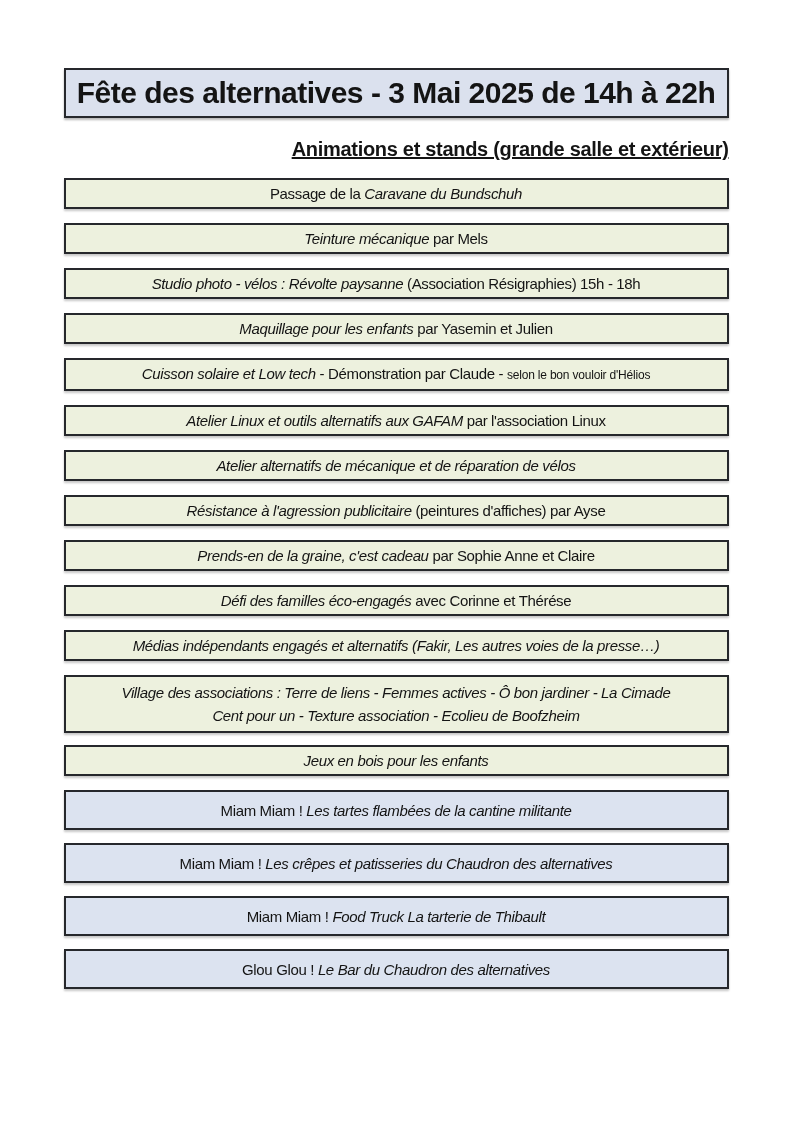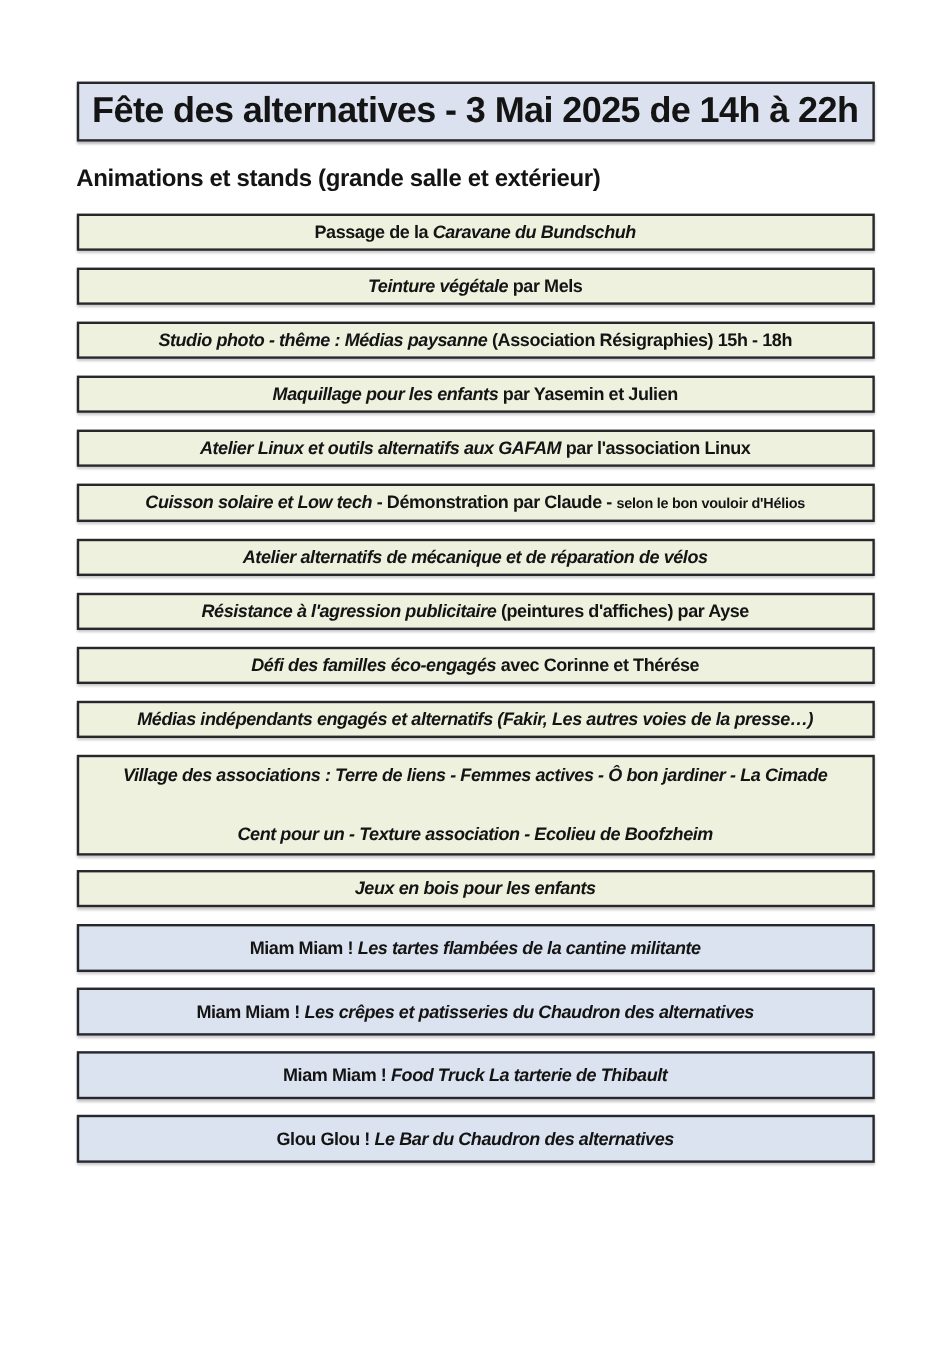--- a/index.html
+++ b/index.html
@@ -31,83 +31,87 @@
     margin-bottom:20px;
   }
   .title-box h1{
     margin:0;
     font-size:30px;
     font-weight:700;
     letter-spacing:-0.5px;
     white-space:nowrap;
   }
   .subtitle{
-    text-align:left;
+    text-align:right;
     font-size:20px;
     font-weight:700;
     letter-spacing:-0.3px;
     margin:0 0 17px 0;
+    text-decoration:underline;
   }
   .rows{display:block;}
   .row{
     min-height:31px;
     border:2px solid var(--border);
     box-shadow:0 2px 2px rgba(0,0,0,0.22);
     display:flex;flex-direction:column;
     align-items:center;justify-content:center;
     margin-bottom:14px;
     padding:2px 6px;
     text-align:center;
   }
   .row-green{background:var(--activity-bg);}
   .row-blue{background:var(--food-bg);min-height:40px;margin-bottom:13px;}
   .row.compact{min-height:27px;}
-  .row.tall{padding:4px 6px;margin-bottom:12px;gap:26px;}
+  .row.tall{padding:4px 6px;margin-bottom:12px;}
   .line{
     font-size:15px;
-    font-weight:700;
+    font-weight:400;
     letter-spacing:-0.35px;
     line-height:23px;
     white-space:nowrap;
   }
   .line .it{font-style:italic;}
   .line .sm{font-size:12px;letter-spacing:-0.2px;}
 </style>
 </head>
 <body>
 
 <div class="page">
   <div class="title-box">
     <h1>Fête des alternatives - 3 Mai 2025 de 14h à 22h</h1>
   </div>
   <div class="subtitle">Animations et stands (grande salle et extérieur)</div>
   <div class="rows">
       <div class="row row-green">
         <div class="line"><span>Passage de la </span><span class="it">Caravane du Bundschuh</span></div>
       </div>
       <div class="row row-green">
-        <div class="line"><span class="it">Teinture végétale</span><span> par Mels</span></div>
+        <div class="line"><span class="it">Teinture mécanique</span><span> par Mels</span></div>
       </div>
       <div class="row row-green">
-        <div class="line"><span class="it">Studio photo - thême : Médias paysanne</span><span> (Association Résigraphies) 15h - 18h</span></div>
+        <div class="line"><span class="it">Studio photo - vélos : Révolte paysanne</span><span> (Association Résigraphies) 15h - 18h</span></div>
       </div>
       <div class="row row-green">
         <div class="line"><span class="it">Maquillage pour les enfants</span><span> par Yasemin et Julien</span></div>
       </div>
       <div class="row row-green">
-        <div class="line"><span class="it">Atelier Linux et outils alternatifs aux GAFAM</span><span> par l'association Linux</span></div>
+        <div class="line"><span class="it">Cuisson solaire et Low tech</span><span> - Démonstration par Claude - </span><span class="sm">  selon le bon vouloir d'Hélios</span></div>
       </div>
       <div class="row row-green">
-        <div class="line"><span class="it">Cuisson solaire et Low tech</span><span> - Démonstration par Claude - </span><span class="sm">  selon le bon vouloir d'Hélios</span></div>
+        <div class="line"><span class="it">Atelier Linux et outils alternatifs aux GAFAM</span><span> par l'association Linux</span></div>
       </div>
       <div class="row row-green">
         <div class="line"><span class="it">Atelier alternatifs de mécanique et de réparation de vélos</span></div>
       </div>
       <div class="row row-green">
         <div class="line"><span class="it">Résistance à l'agression publicitaire</span><span> (peintures d'affiches) par Ayse</span></div>
+      </div>
+      <div class="row row-green">
+        <div class="line"><span class="it">Prends-en de la graine, c'est cadeau</span><span> par Sophie Anne et Claire</span></div>
       </div>
       <div class="row row-green">
         <div class="line"><span class="it">Défi des familles éco-engagés</span><span> avec Corinne et Thérése</span></div>
       </div>
       <div class="row row-green">
         <div class="line"><span class="it">Médias indépendants engagés et alternatifs (Fakir, Les autres voies de la presse…)</span></div>
       </div>
       <div class="row row-green tall">
         <div class="line"><span class="it">Village des associations  : Terre de liens - Femmes actives - Ô bon jardiner - La Cimade</span></div>
         <div class="line"><span class="it">Cent pour un  -  Texture association - Ecolieu de Boofzheim</span></div>

